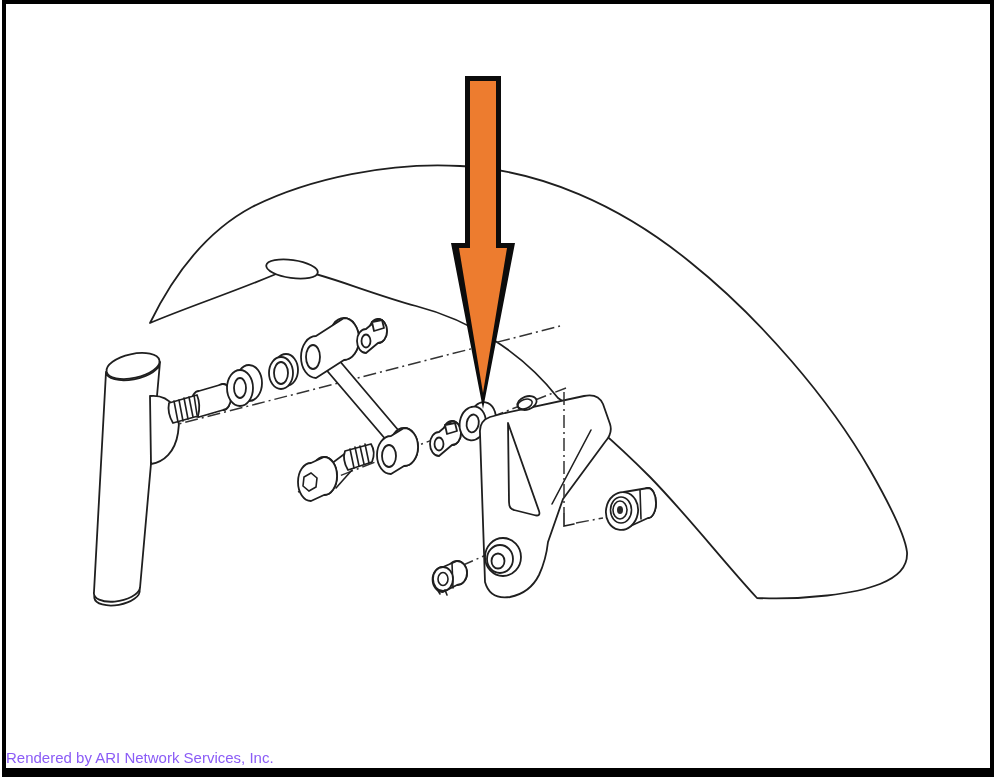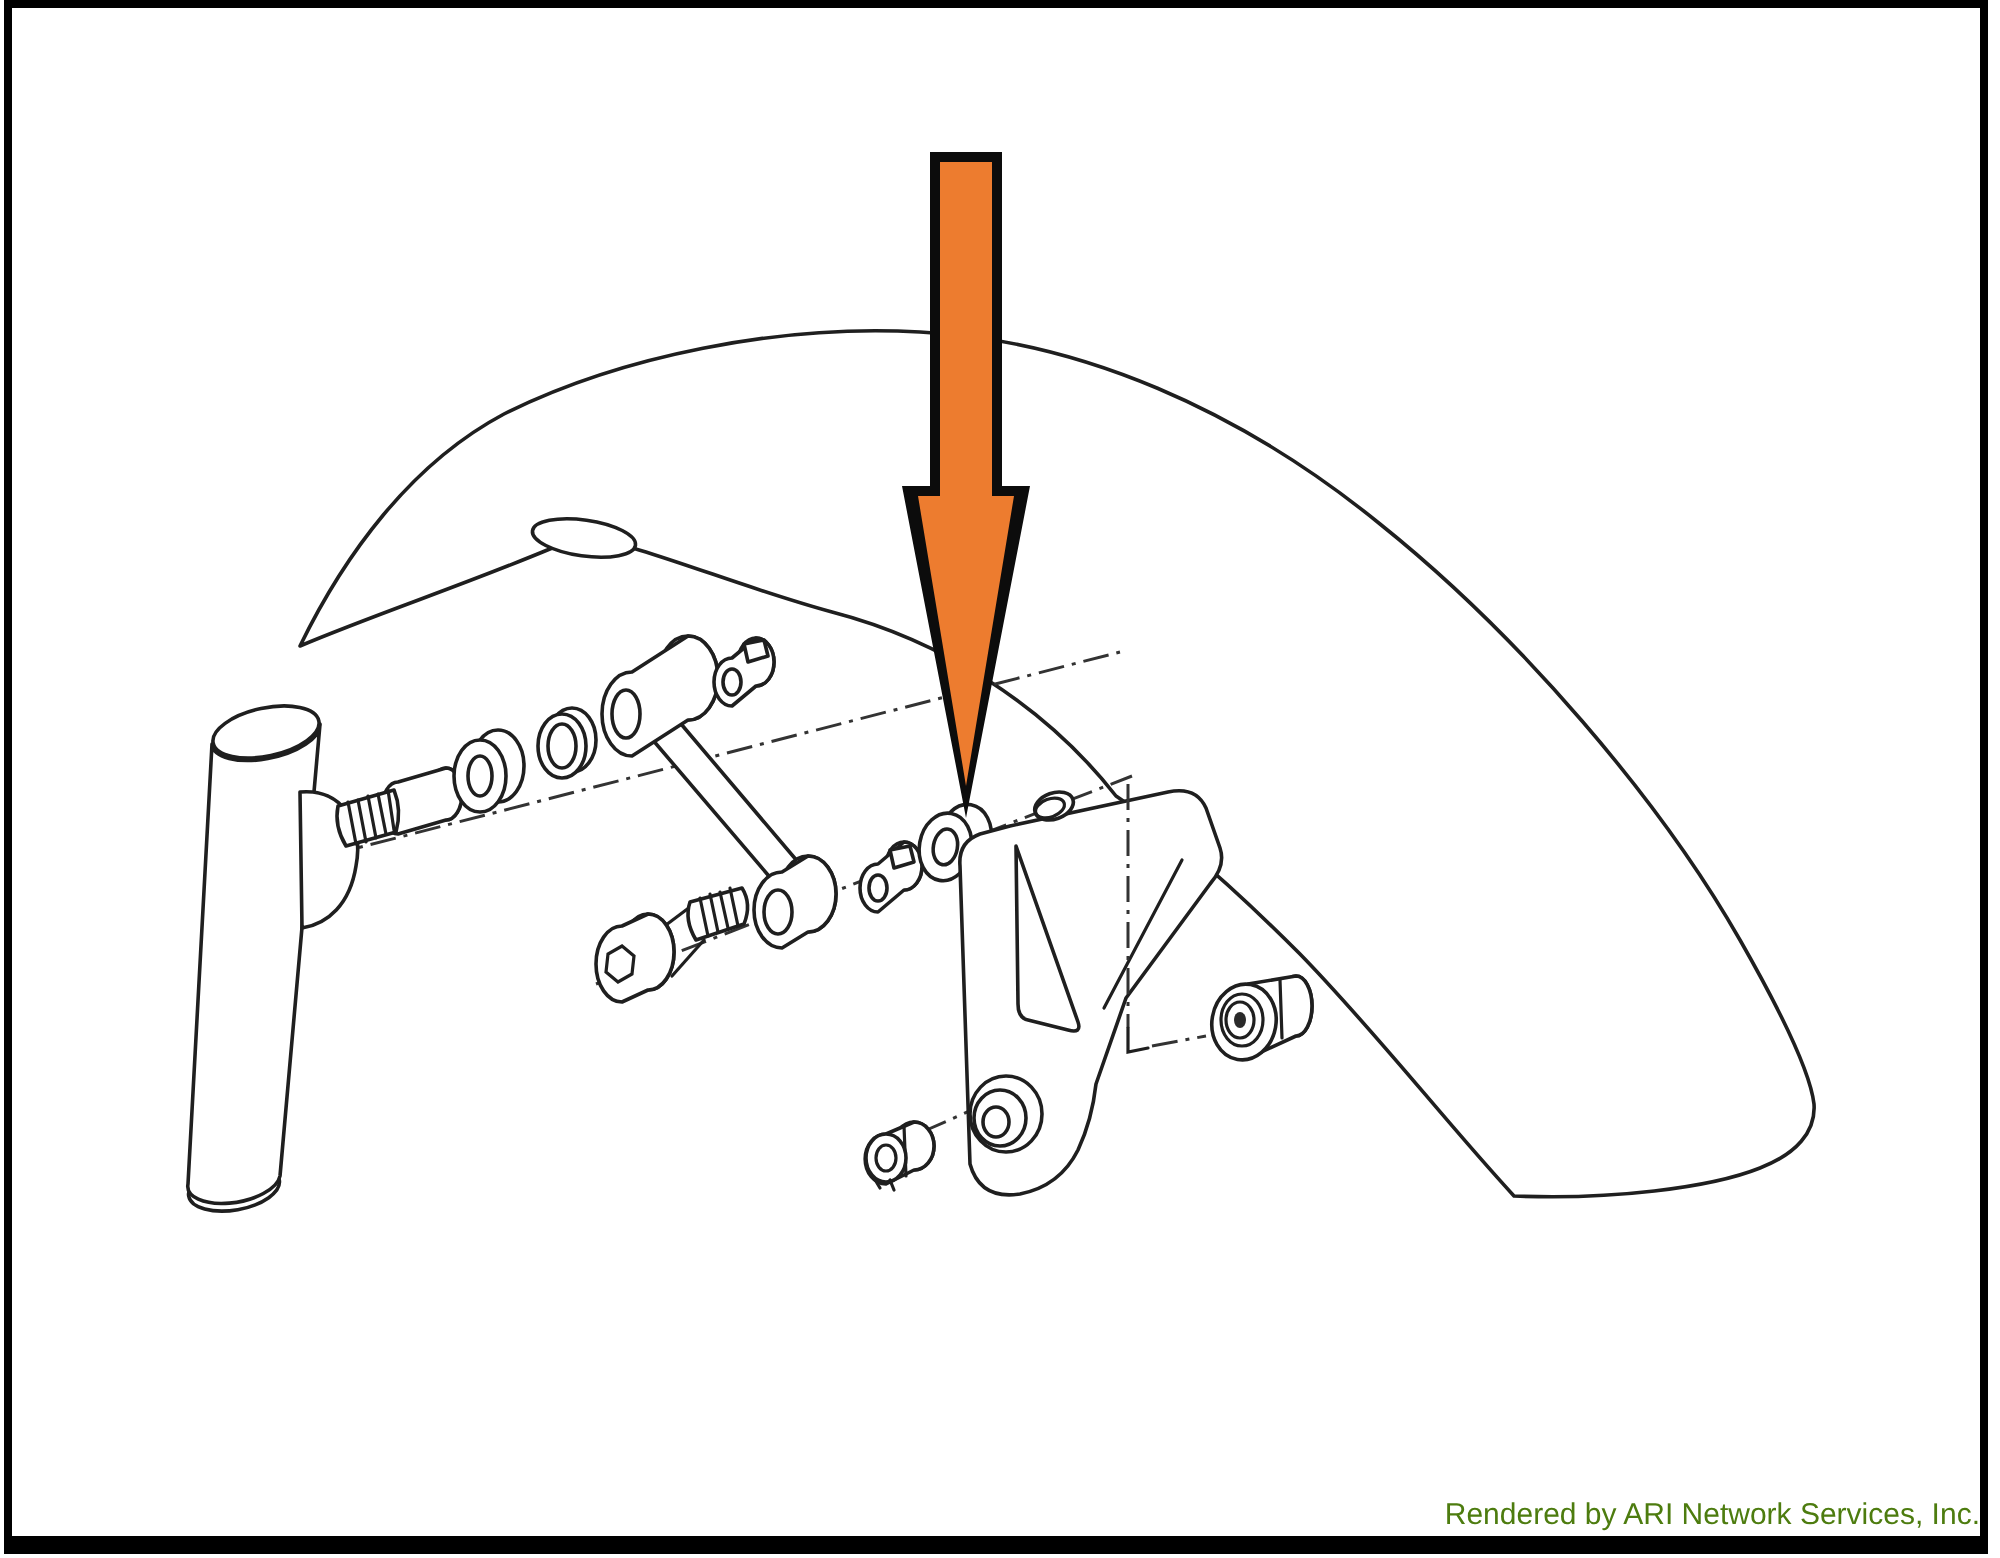--- a/index.html
+++ b/index.html
@@ -3,22 +3,22 @@
 <meta charset="utf-8">
 <style>
   html,body { margin:0; padding:0; background:#ffffff; }
   body { width:1000px; height:779px; position:relative;
          font-family:"Liberation Sans", sans-serif; }
   .frame { position:absolute; left:2px; top:0; width:992px; height:777px;
            box-sizing:border-box; background:#ffffff;
            border:4px solid #000000; border-bottom:9px solid #000000; }
   .canvas-wrap { position:absolute; inset:0; }
   svg { position:absolute; inset:0; width:100%; height:100%; display:block; }
-  .credit { position:absolute; left:0; right:0; bottom:2px; text-align:right;
-            font-size:15px; color:#4d7c0f; letter-spacing:0px; }
+  .credit { position:absolute; left:0; right:0; bottom:2px; text-align:left;
+            font-size:15px; color:#8b5cf6; letter-spacing:0px; }
   .part { fill:#ffffff; stroke:#1f1f1f; stroke-width:1.8;
           stroke-linejoin:round; stroke-linecap:round; }
   .detail { fill:none; stroke:#1f1f1f; stroke-width:1.6; stroke-linecap:round; }
   .axis { fill:none; stroke:#333333; stroke-width:1.5;
           stroke-dasharray:13 4 2 4; }
 </style>
 </head>
 <body>
 
 <div class="frame">

